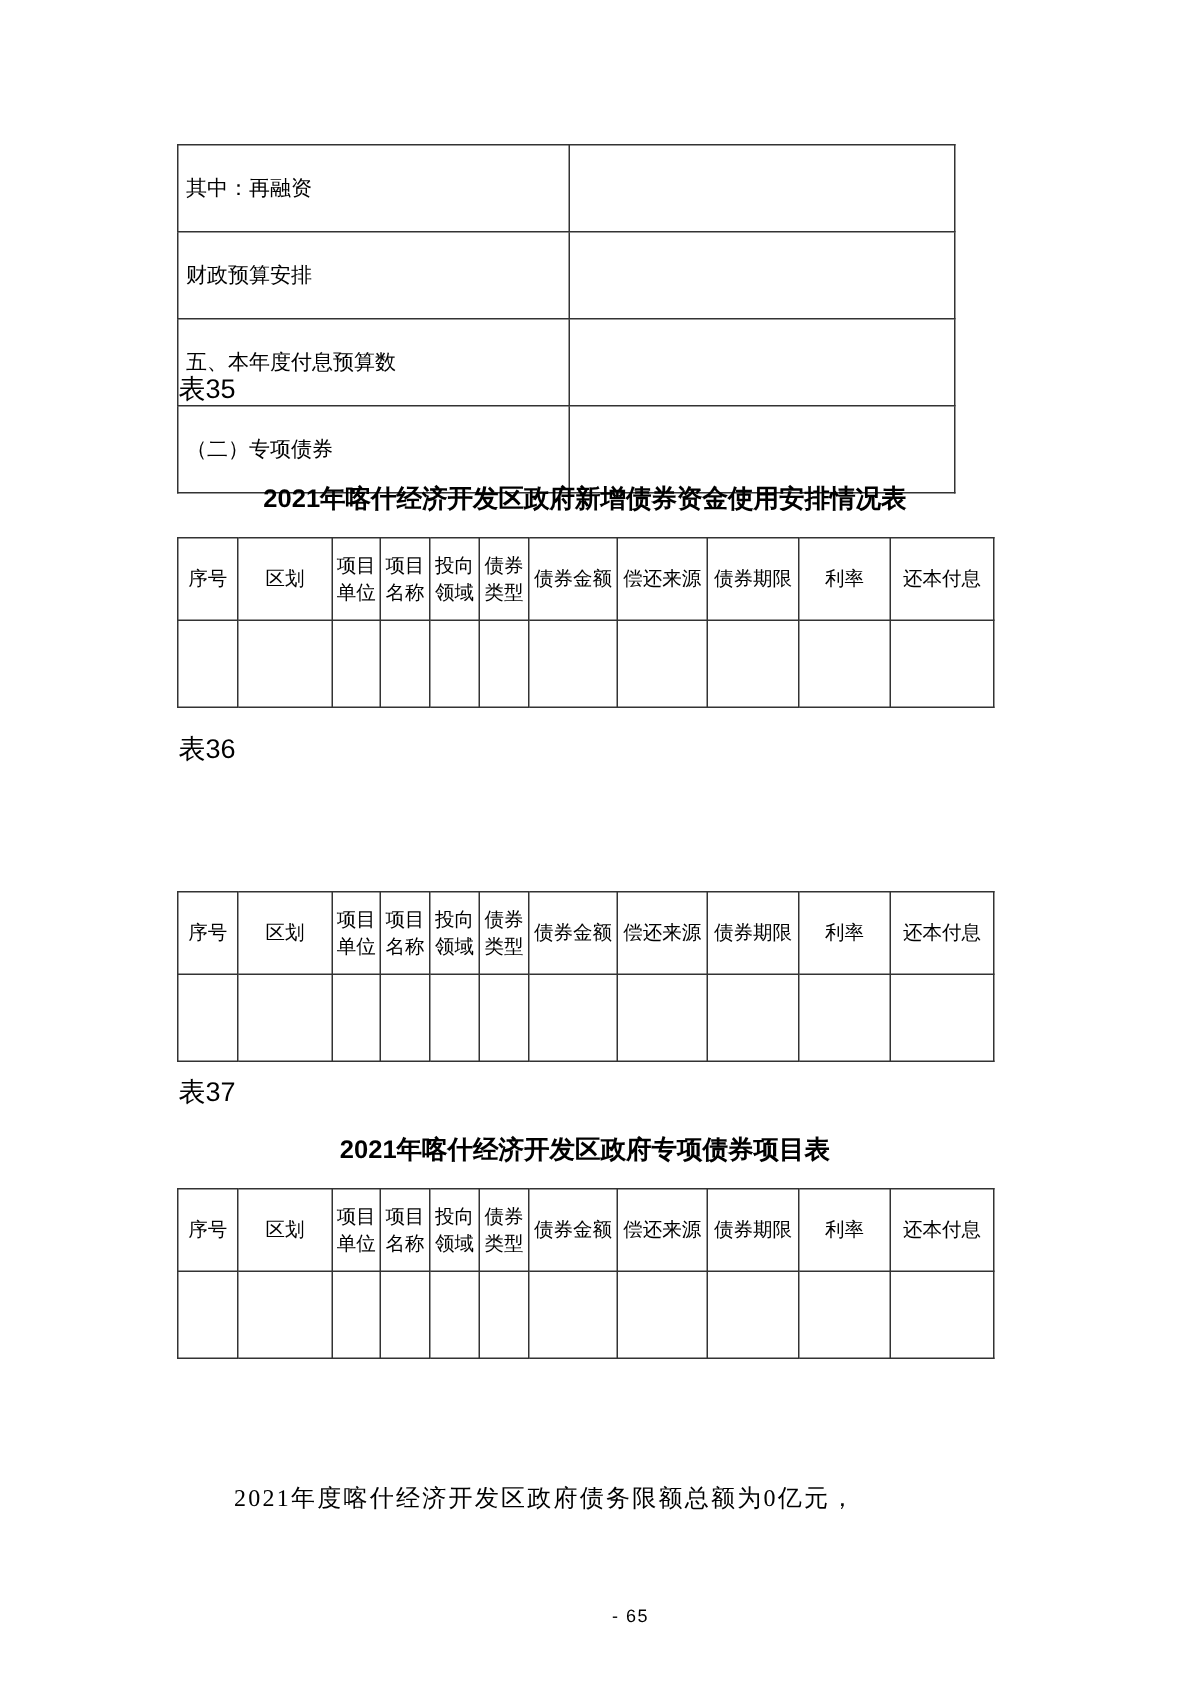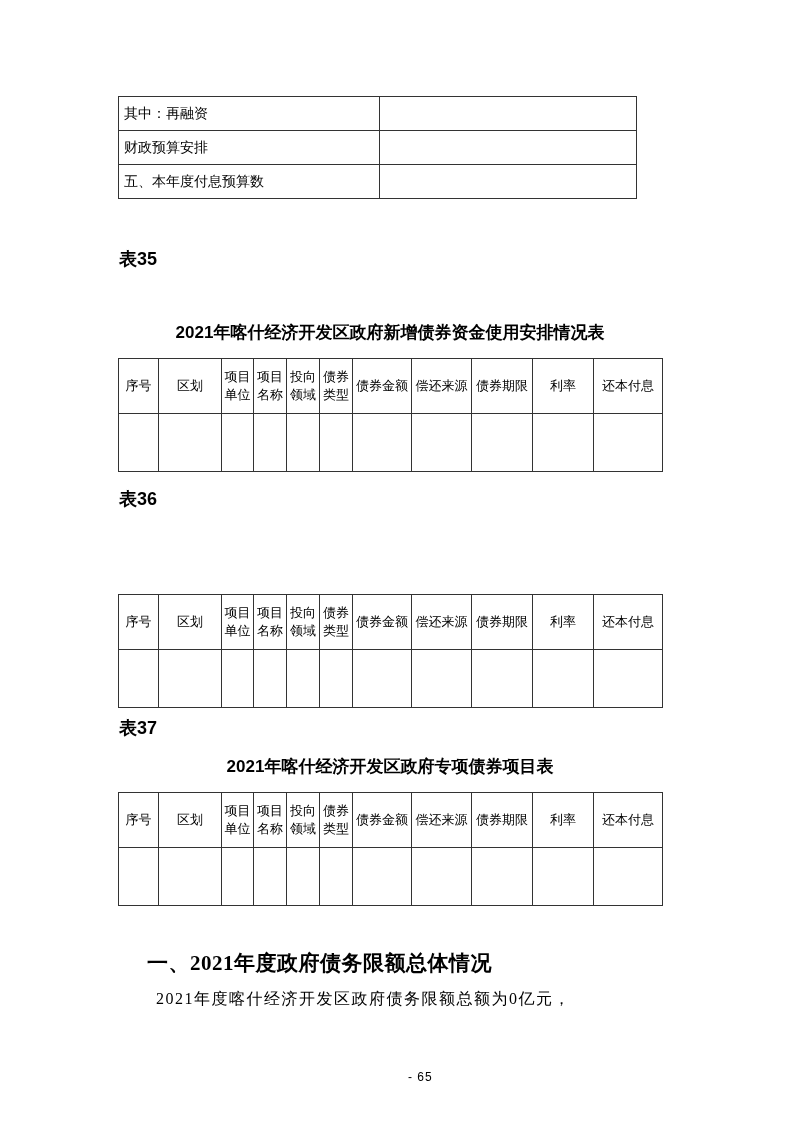--- a/index.html
+++ b/index.html
@@ -13,28 +13,28 @@
     overflow: hidden;
   }
   table { border-collapse: collapse; table-layout: fixed; position: absolute; }
 
   
   .carryover { left: 118px; top: 96px; width: 518px; }
   .carryover td {
     border: 1px solid #333333;
     height: 25px;
     font-size: 14px;
-    padding: 4px 5px;
+    padding: 16px 5px;
     vertical-align: middle;
     overflow: hidden;
     white-space: nowrap;
   }
 
   
-  .tag { position: absolute; left: 119px; font-size: 18px; line-height: 22px; font-weight: bold; }
+  .tag { position: absolute; left: 119px; font-size: 18px; line-height: 22px; }
 
   
   .ttl {
     position: absolute;
     left: 57px;
     width: 666px;
     text-align: center;
     font-size: 17px;
     font-weight: bold;
     line-height: 21px;
@@ -98,20 +98,24 @@
         <td></td>
       </tr>
       <tr>
         <td>财政预算安排</td>
         <td></td>
       </tr>
       <tr>
         <td>五、本年度付息预算数</td>
         <td></td>
       </tr>
+      <tr>
+        <td>（二）专项债券</td>
+        <td></td>
+      </tr>
     </tbody>
   </table>
 
   <div class="tag" style="top:248px">表35</div>
   <div class="ttl" style="top:322px">2021年喀什经济开发区政府新增债券资金使用安排情况表</div>
   <table class="bond" style="top:358px">
     <colgroup>
       <col style="width:40px">
         <col style="width:63px">
         <col style="width:32px">
@@ -244,18 +248,17 @@
           <td></td>
         <td></td>
           <td></td>
         <td></td>
           <td></td>
         <td></td>
       </tr>
     </tbody>
   </table>
 
-  <div class="heading">一、2021年度政府债务限额总体情况</div>
   <div class="bodytext">2021年度喀什经济开发区政府债务限额总额为0亿元，</div>
 
   <div class="pagenum">- 65</div>
 
 </div>
 
 </body></html>

